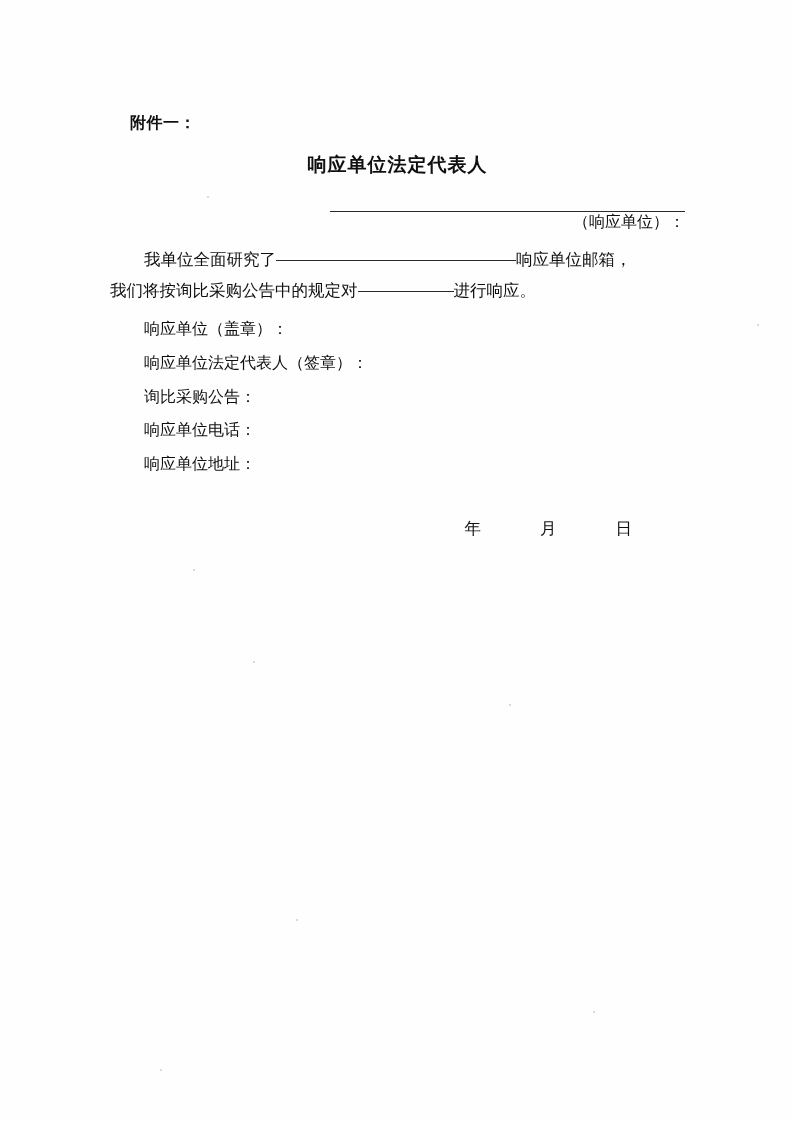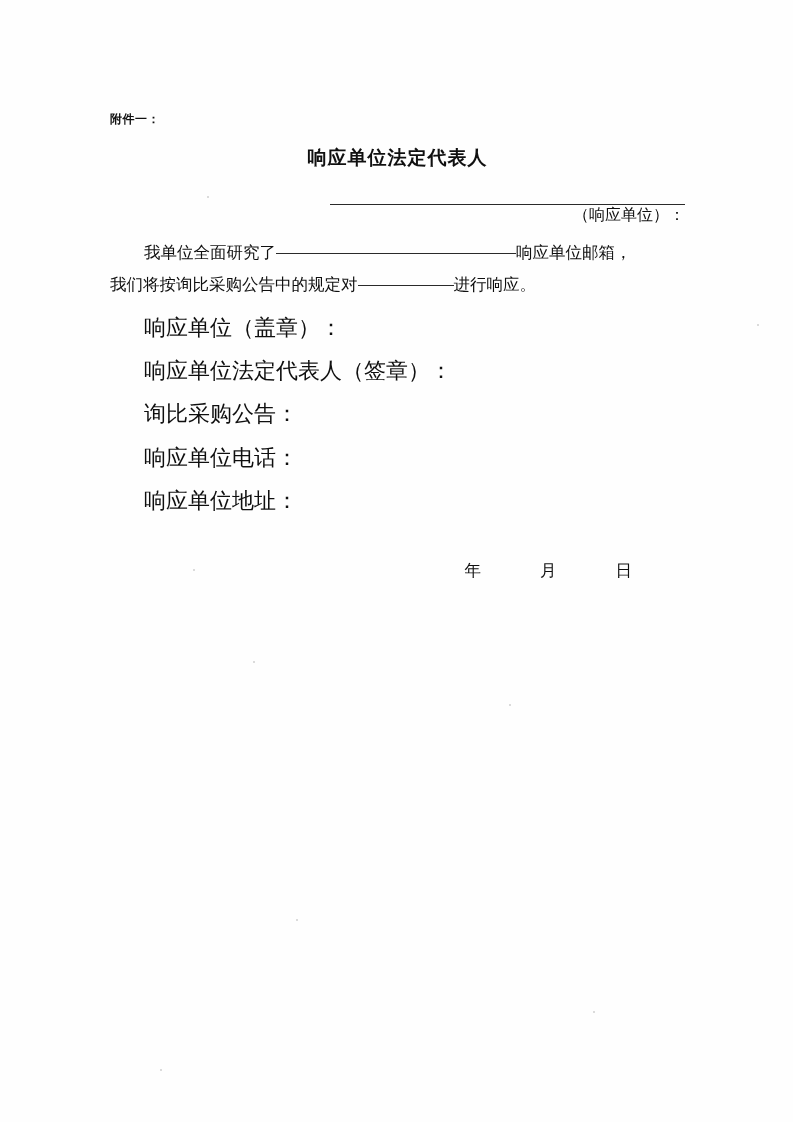--- a/index.html
+++ b/index.html
@@ -20,25 +20,26 @@
     inset: 0;
     background: #fefefe;
   }
   .doc-body {
     position: absolute;
     left: 110px;
     top: 110px;
     width: 575px;
   }
   .attachment-label {
-    font-size: 12px;
+    font-size: 16px;
     font-weight: bold;
     letter-spacing: 0.5px;
     line-height: 1.6;
     color: #101010;
+    margin-left: 20px;
   }
   .doc-title {
     text-align: center;
     font-size: 19px;
     font-weight: bold;
     letter-spacing: 1px;
     margin-top: 16px;
     color: #101010;
   }
   .unit-line {
@@ -81,21 +82,21 @@
   }
   .ul-short {
     width: 96px;
     position: relative;
     top: -4px;
   }
   .field-list {
     margin-top: 10px;
   }
   .field-row {
-    font-size: 22px;
+    font-size: 16px;
     line-height: 1.6;
     padding-left: 34px;
     margin-top: 8px;
     white-space: nowrap;
   }
   .date-row {
     margin-top: 42px;
     padding-left: 34px;
     font-size: 16.5px;
     display: flex;

